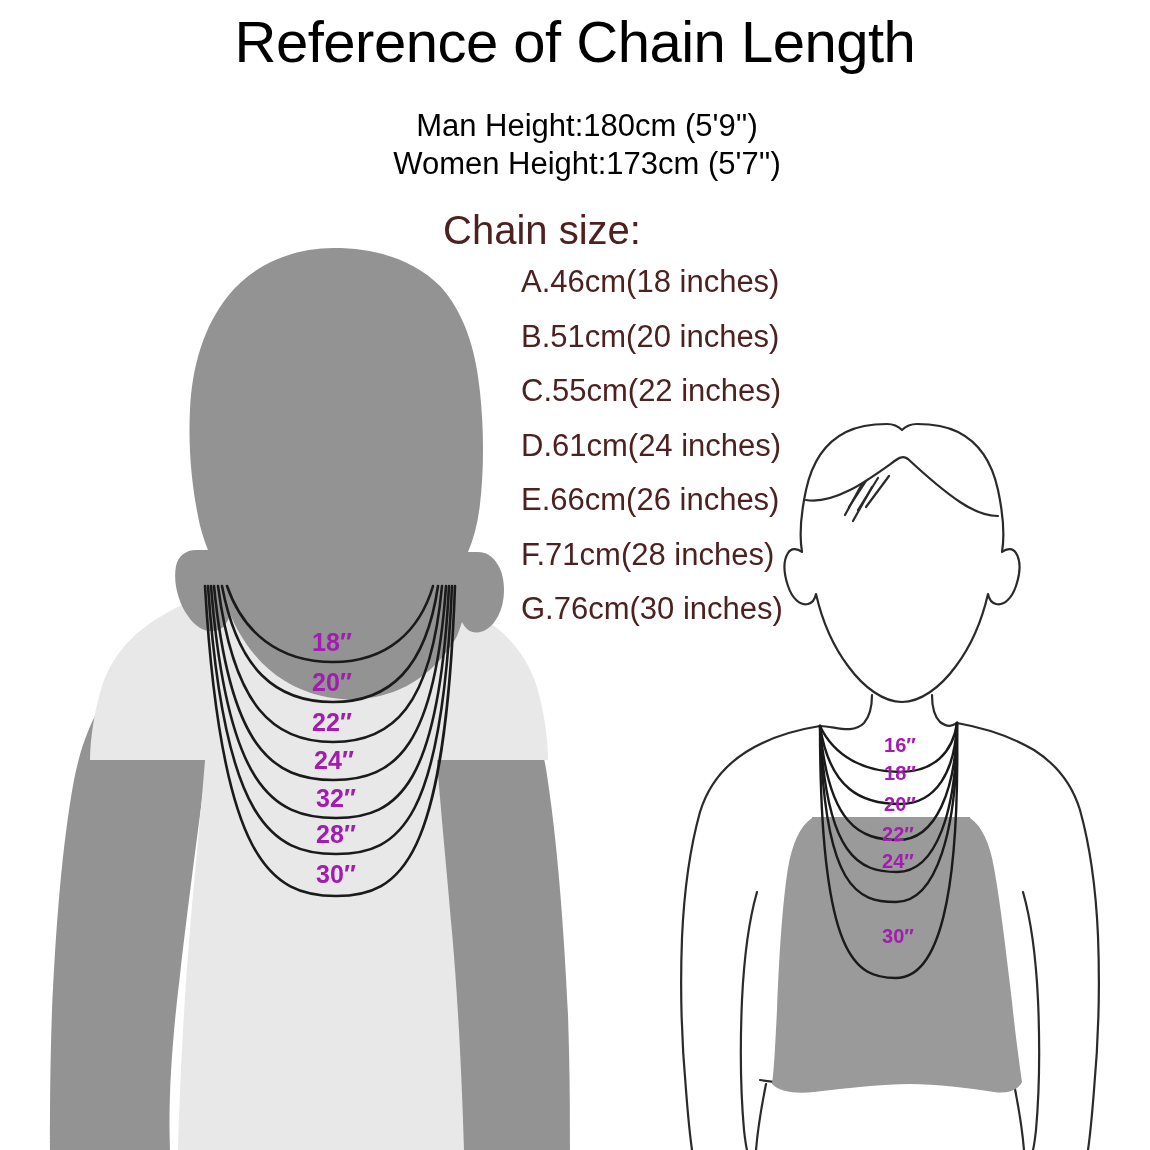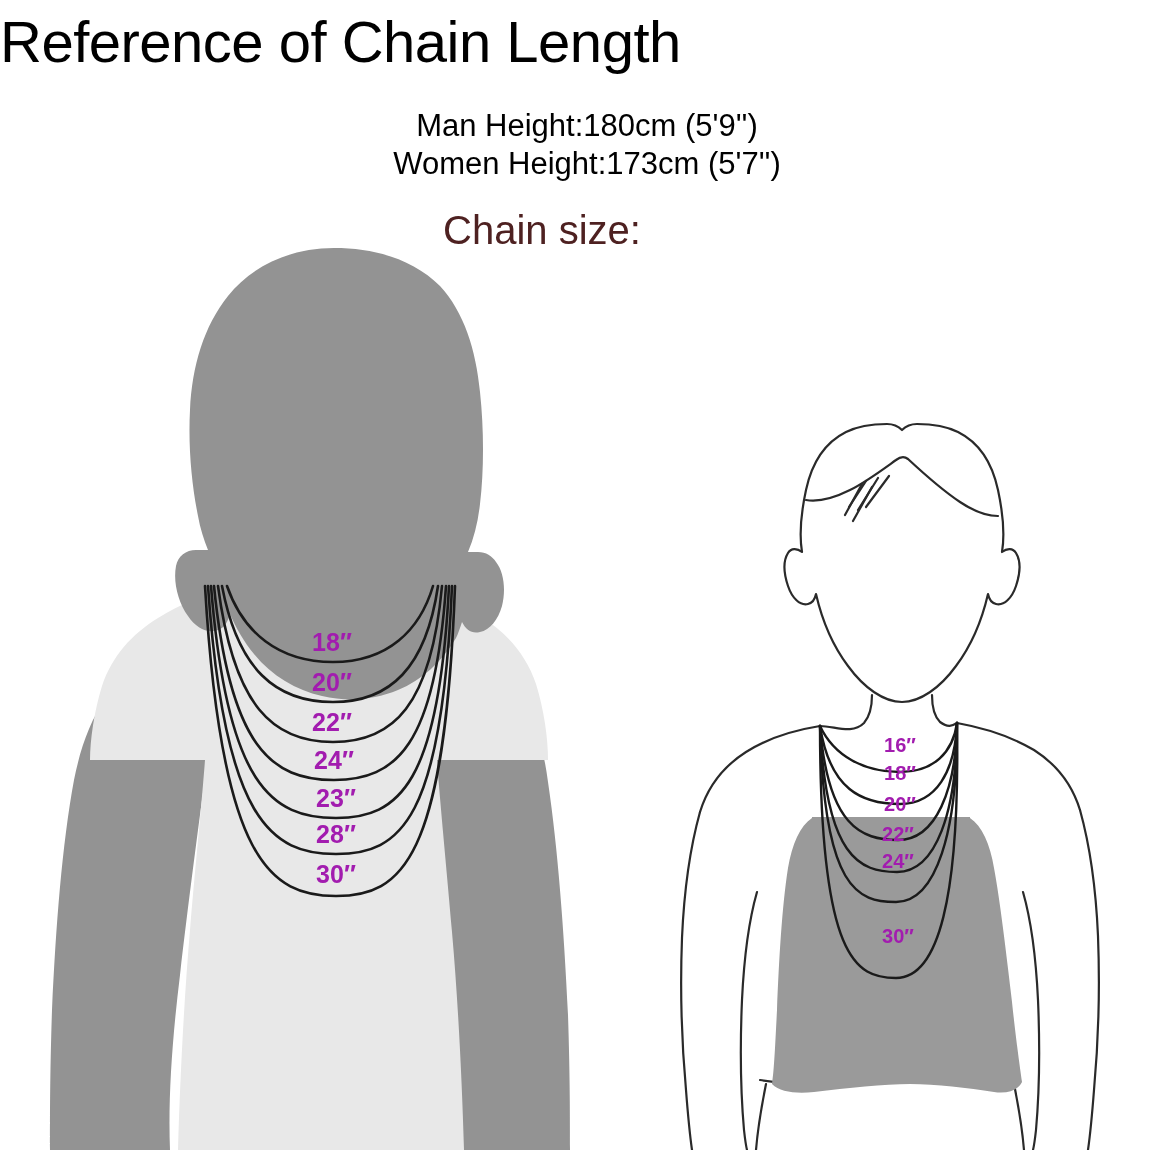--- a/index.html
+++ b/index.html
@@ -19,21 +19,21 @@
     background: #ffffff;
     overflow: hidden;
   }
 
   
   #title {
     position: absolute;
     left: 0;
     top: 8px;
     width: 1150px;
-    text-align: left;
+    text-align: center;
     font-size: 58px;
     font-weight: 400;
     color: #000000;
     letter-spacing: -0.5px;
     white-space: nowrap;
   }
   .height-line {
     position: absolute;
     left: 0;
     width: 1150px;
@@ -93,20 +93,29 @@
 </head>
 <body>
 
 <div id="page">
 
   <div id="title">Reference of Chain Length</div>
   <div class="height-line" id="height-man">Man Height:180cm  (5'9'')</div>
   <div class="height-line" id="height-women">Women Height:173cm  (5'7'')</div>
 
   <div id="chain-size-heading">Chain size:</div>
+  <div id="chain-size-list">
+    <div class="chain-size-item">A.46cm(18 inches)</div>
+    <div class="chain-size-item">B.51cm(20 inches)</div>
+    <div class="chain-size-item">C.55cm(22 inches)</div>
+    <div class="chain-size-item">D.61cm(24 inches)</div>
+    <div class="chain-size-item">E.66cm(26 inches)</div>
+    <div class="chain-size-item">F.71cm(28 inches)</div>
+    <div class="chain-size-item">G.76cm(30 inches)</div>
+  </div>
 
   <svg class="figure-svg" viewBox="0 0 1150 1150">
     <g>
 
       <path d="M 148 660
                C 110 680, 86 720, 74 780
                C 62 845, 56 925, 52 1010
                C 50 1070, 50 1115, 50 1150
                L 170 1150
                C 168 1100, 172 1040, 180 975
@@ -181,21 +190,21 @@
       <path d="M 211 586 C 227 786, 272 818, 336 818 C 399 818, 439 784, 449 586"></path>
       <path d="M 208 586 C 224 822, 272 854, 336 854 C 401 854, 442 820, 452 586"></path>
       <path d="M 205 586 C 221 862, 271 896, 336 896 C 402 896, 445 860, 455 586"></path>
     </g>
   </svg>
 
   <div class="chain-label" style="left:332px; top:642px;">18″</div>
   <div class="chain-label" style="left:332px; top:682px;">20″</div>
   <div class="chain-label" style="left:332px; top:722px;">22″</div>
   <div class="chain-label" style="left:334px; top:760px;">24″</div>
-  <div class="chain-label" style="left:336px; top:798px;">23″</div>
+  <div class="chain-label" style="left:336px; top:798px;">32″</div>
   <div class="chain-label" style="left:336px; top:834px;">28″</div>
   <div class="chain-label" style="left:336px; top:874px;">30″</div>
 
   <svg class="figure-svg" viewBox="0 0 1150 1150">
     <g fill="none" stroke="#2a2a2a" stroke-width="2.2" stroke-linejoin="round" stroke-linecap="round">
 
       <path d="M 887 424
                C 872 424, 858 426, 846 432
                C 826 442, 812 462, 806 490
                C 800 518, 800 540, 802 552

